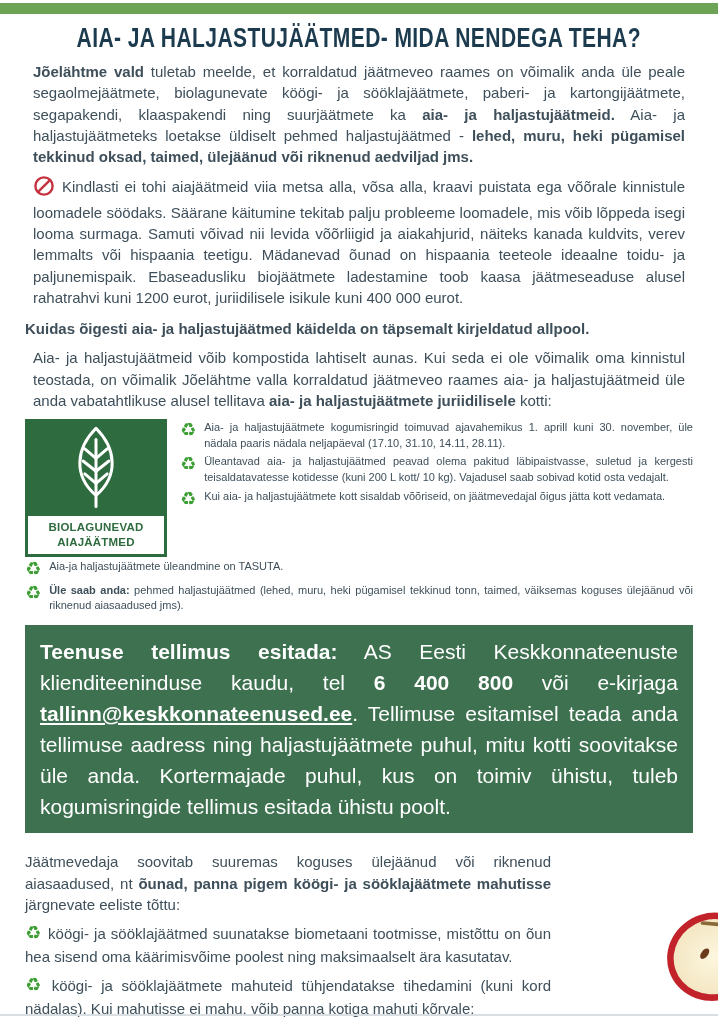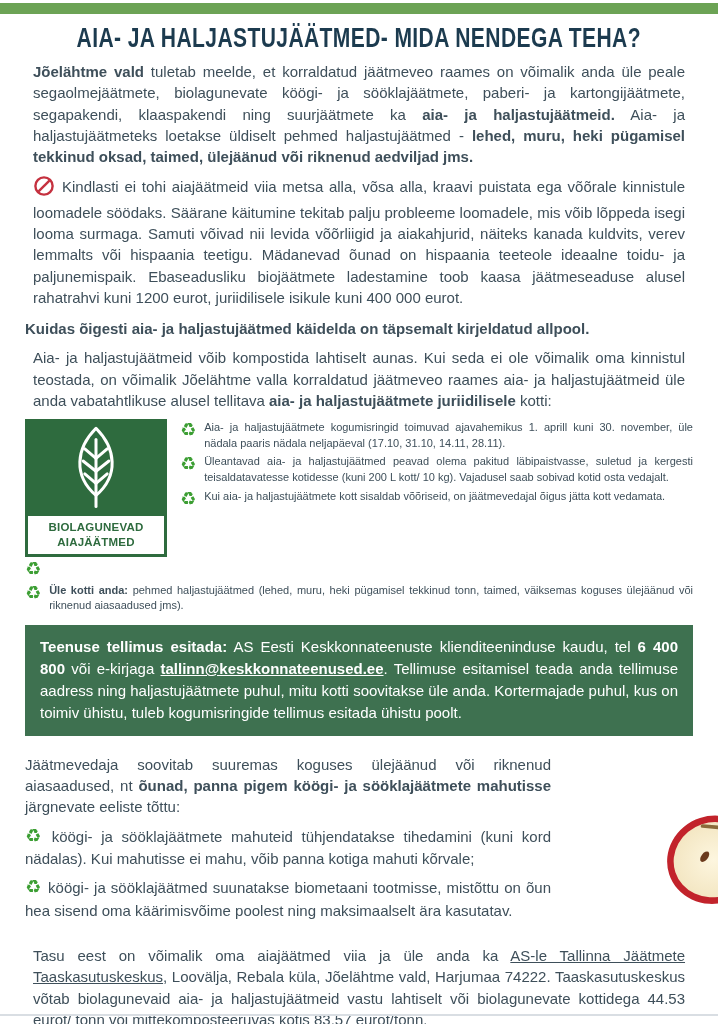--- a/index.html
+++ b/index.html
@@ -35,21 +35,21 @@
     font-family:"DejaVu Sans",sans-serif;font-size:18px;line-height:1.15;font-weight:700;
   }
   .btext{text-align:justify;font-size:11px;line-height:1.42;}
   .recycle-inline{
     color:var(--recycle-green,#3C9E33);font-family:"DejaVu Sans",sans-serif;
     font-size:18px;font-weight:700;margin-right:6px;
   }
   .gbox{
     background:var(--box-green,#3E7150);color:#ffffff;
     padding:11px 15px;margin:11px 0 14px;
-    text-align:justify;font-size:15px;line-height:1.48;
+    text-align:justify;font-size:21px;line-height:1.48;
   }
   .advice{position:relative;padding-right:142px;margin-top:18px;font-size:15px;line-height:1.42;}
   .advice .just{margin:5px 0;}
   .apple{position:absolute;right:-140px;top:-12px;width:168px;height:172px;}
   .dropoff{margin-top:24px;}
   .bottom-rule{position:absolute;left:0;bottom:8px;width:718px;border-top:2px solid var(--bottom-rule,#D9DEE3);}
 </style>
 </head>
 <body>
 
@@ -103,24 +103,25 @@
         <div class="bullet-row">
           <span class="recycle">♻</span>
           <span class="btext"><span>Kui aia- ja haljastujäätmete kott sisaldab võõriseid, on jäätmevedajal õigus jätta kott vedamata.</span></span>
         </div>
       </div>
   </div>
 
   <div>
       <div class="bullet-row">
         <span class="recycle">♻</span>
+        <span class="btext"><span>Aia-ja haljastujäätmete üleandmine on TASUTA.</span></span>
       </div>
       <div class="bullet-row">
         <span class="recycle">♻</span>
-        <span class="btext"><span class="b">Üle kotti anda:</span><span> pehmed haljastujäätmed (lehed, muru, heki pügamisel tekkinud tonn, taimed, väiksemas koguses ülejäänud või riknenud aiasaadused jms).</span></span>
+        <span class="btext"><span class="b">Üle saab anda:</span><span> pehmed haljastujäätmed (lehed, muru, heki pügamisel tekkinud tonn, taimed, väiksemas koguses ülejäänud või riknenud aiasaadused jms).</span></span>
       </div>
     </div>
 
   <div class="gbox"><span class="b">Teenuse tellimus esitada:</span><span> AS Eesti Keskkonnateenuste klienditeeninduse kaudu, tel </span><span class="b">6 400 800</span><span> või e-kirjaga </span><span class="b lnk">tallinn@keskkonnateenused.ee</span><span>. Tellimuse esitamisel teada anda tellimuse aadress ning haljastujäätmete puhul, mitu kotti soovitakse üle anda. Kortermajade puhul, kus on toimiv ühistu, tuleb kogumisringide tellimus esitada ühistu poolt.</span></div>
 
   <div class="advice">
     <div class="apple">
       <svg width="168" height="172" viewBox="0 0 180 184">
         <defs>
           <radialGradient id="ap" cx="42%" cy="36%" r="72%">
@@ -148,22 +149,22 @@
           <ellipse cx="52" cy="126" rx="50" ry="47" fill="#c2232b"></ellipse>
           <ellipse cx="52" cy="126" rx="43" ry="40" fill="url(#hf)"></ellipse>
           <ellipse cx="44" cy="120" rx="6.5" ry="3.6" fill="#6b3a1c" transform="rotate(-35 44 120)"></ellipse>
           <ellipse cx="62" cy="132" rx="6.5" ry="3.6" fill="#6b3a1c" transform="rotate(25 62 132)"></ellipse>
           <path d="M52 88 L80 100" stroke="#8a6a3a" stroke-width="4" stroke-linecap="round"></path>
         </g>
       </svg>
     </div>
     <p class="just"><span>Jäätmevedaja soovitab suuremas koguses ülejäänud või riknenud aiasaadused, nt </span><span class="b">õunad, panna pigem köögi- ja sööklajäätmete mahutisse</span><span> järgnevate eeliste tõttu:</span></p>
     <div>
+        <div class="just"><span class="recycle-inline">♻</span><span>köögi- ja sööklajäätmed suunatakse biometaani tootmisse, mistõttu on õun hea sisend oma käärimisvõime poolest ning maksimaalselt ära kasutatav.</span></div>
         <div class="just"><span class="recycle-inline">♻</span><span>köögi- ja sööklajäätmete mahuteid tühjendatakse tihedamini (kuni kord nädalas). Kui mahutisse ei mahu, võib panna kotiga mahuti kõrvale;</span></div>
-        <div class="just"><span class="recycle-inline">♻</span><span>köögi- ja sööklajäätmed suunatakse biometaani tootmisse, mistõttu on õun hea sisend oma käärimisvõime poolest ning maksimaalselt ära kasutatav.</span></div>
       </div>
   </div>
 
   <p class="just dropoff"><span>Tasu eest on võimalik oma aiajäätmed viia ja üle anda ka </span><span class="lnk">AS-le Tallinna Jäätmete Taaskasutuskeskus</span><span>, Loovälja, Rebala küla, Jõelähtme vald, Harjumaa 74222. Taaskasutuskeskus võtab biolagunevaid aia- ja haljastujäätmeid vastu lahtiselt või biolagunevate kottidega 44.53 eurot/ tonn või mittekomposteeruvas kotis 83.57 eurot/tonn.</span></p>
 
 </div>
 
 <div class="bottom-rule"></div>
 
 </body></html>

